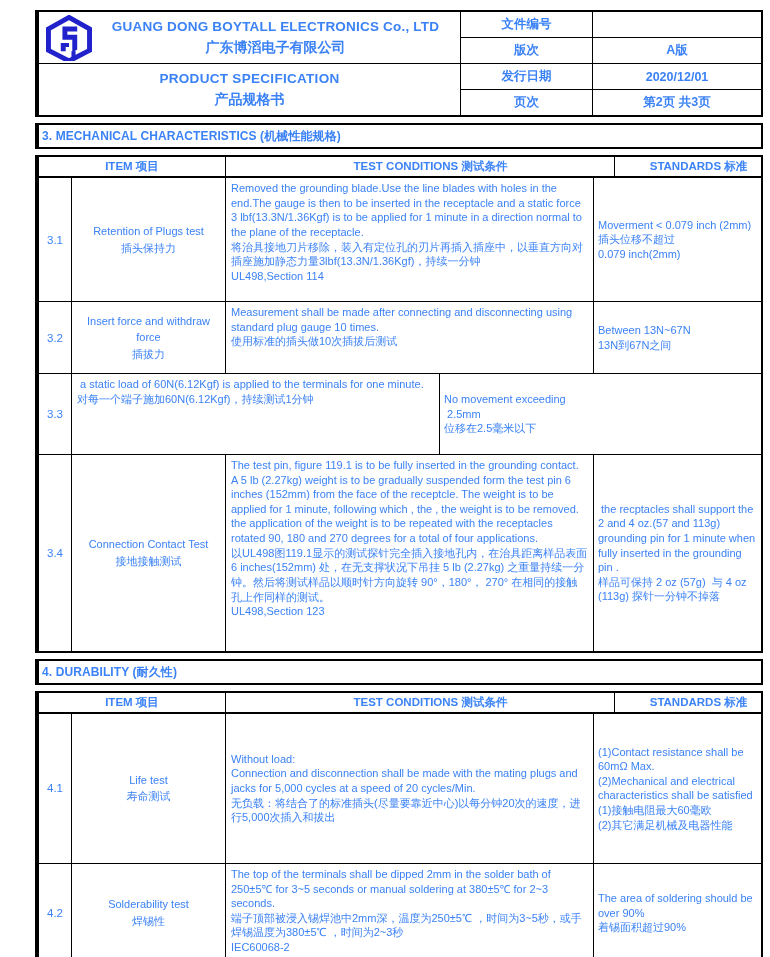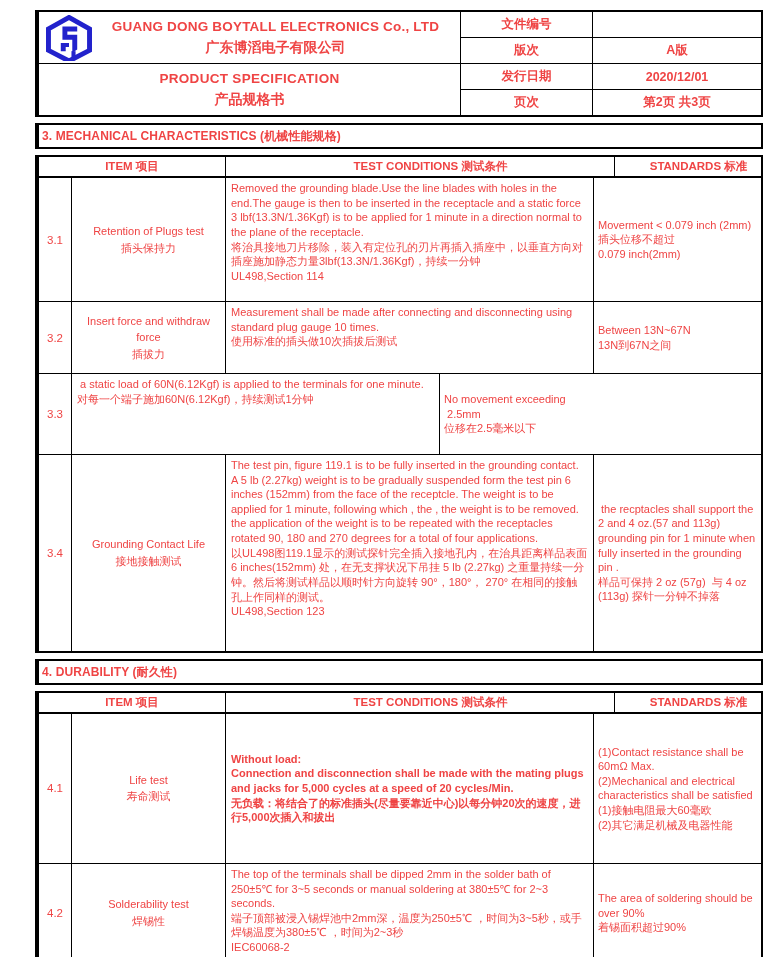--- a/index.html
+++ b/index.html
@@ -1,21 +1,21 @@
 <!DOCTYPE html>
 <html><head>
 <meta charset="utf-8">
 <style>
   html,body{margin:0;padding:0;background:#ffffff;}
   .page{
     position:relative;
     width:770px;height:957px;
     background:#ffffff;
     font-family:"Liberation Sans", sans-serif;
-    color:#ef4444;
+    color:#3b82f6;
     overflow:hidden;
   }
   .content{position:absolute;left:35px;top:10px;width:728px;}
 
   
   .hdr{display:flex;border:2px solid #000;border-left-width:4px;box-sizing:border-box;}
   .hdr-left{width:422px;border-right:1px solid #000;box-sizing:border-box;display:flex;flex-direction:column;}
   .company-cell{height:52px;border-bottom:1px solid #000;display:flex;align-items:center;padding:2px 4px;box-sizing:border-box;}
   .logo{width:52px;height:46px;flex:0 0 auto;}
   .company-text{flex:1;text-align:center;font-weight:bold;line-height:1.5;}
@@ -44,21 +44,21 @@
   .th-item{width:187px;}
   .th-cond{width:368px;}
   .th-std{flex:1;border-right:none;}
 
   .row{display:flex;border-bottom:1px solid #000;font-size:11px;box-sizing:border-box;}
   .row:last-child{border-bottom:none;}
   .cell{box-sizing:border-box;border-right:1px solid #000;}
   .c-num{width:33px;display:flex;align-items:center;justify-content:center;font-size:11.5px;}
   .c-item{width:154px;display:flex;align-items:center;justify-content:center;text-align:center;padding:2px 3px;white-space:pre-wrap;line-height:1.5;}
   .c-cond{width:368px;padding:3px 5px;white-space:pre-wrap;line-height:1.33;}
-  .c-cond.v-center{display:flex;align-items:center;font-weight:bold;}
+  .c-cond.v-center{display:flex;align-items:center;}
   .c-std{flex:1;border-right:none;padding:18px 4px;white-space:pre-wrap;line-height:1.33;display:flex;align-items:center;}
 
   .h124{min-height:124px;} .h72{min-height:72px;} .h62{min-height:62px;} .h196{min-height:196px;}
   .h150{min-height:150px;} .h98{min-height:98px;}
 </style>
 </head>
 <body>
 
 <div class="page">
   <div class="content">
@@ -136,21 +136,21 @@
         <div class="cell c-num">3.3</div>
         <div class="cell c-cond"> a static load of 60N(6.12Kgf) is applied to the terminals for one minute.
 对每一个端子施加60N(6.12Kgf)，持续测试1分钟</div>
         <div class="cell c-std">No movement exceeding
  2.5mm
 位移在2.5毫米以下</div>
       </div>
 
       <div class="row h196">
         <div class="cell c-num">3.4</div>
-        <div class="cell c-item">Grounding Contact Life
+        <div class="cell c-item">Connection Contact Test
 接地接触测试</div>
         <div class="cell c-cond">The test pin, figure 119.1 is to be fully inserted in the grounding contact. A 5 lb (2.27kg) weight is to be gradually suspended form the test pin 6 inches (152mm) from the face of the receptcle. The weight is to be applied for 1 minute, following which , the , the weight is to be removed. the application of the weight is to be repeated with the receptacles rotated 90, 180 and 270 degrees for a total of four applications.
 以UL498图119.1显示的测试探针完全插入接地孔内，在治具距离样品表面 6 inches(152mm) 处，在无支撑状况下吊挂 5 lb (2.27kg) 之重量持续一分钟。然后将测试样品以顺时针方向旋转 90°，180°， 270° 在相同的接触孔上作同样的测试。
 UL498,Section 123</div>
         <div class="cell c-std"> the recptacles shall support the 2 and 4 oz.(57 and 113g) grounding pin for 1 minute when fully inserted in the grounding pin .
 样品可保持 2 oz (57g)  与 4 oz (113g) 探针一分钟不掉落</div>
       </div>
     </div>
 
     <div class="section-title">4. DURABILITY  (耐久性)</div>

